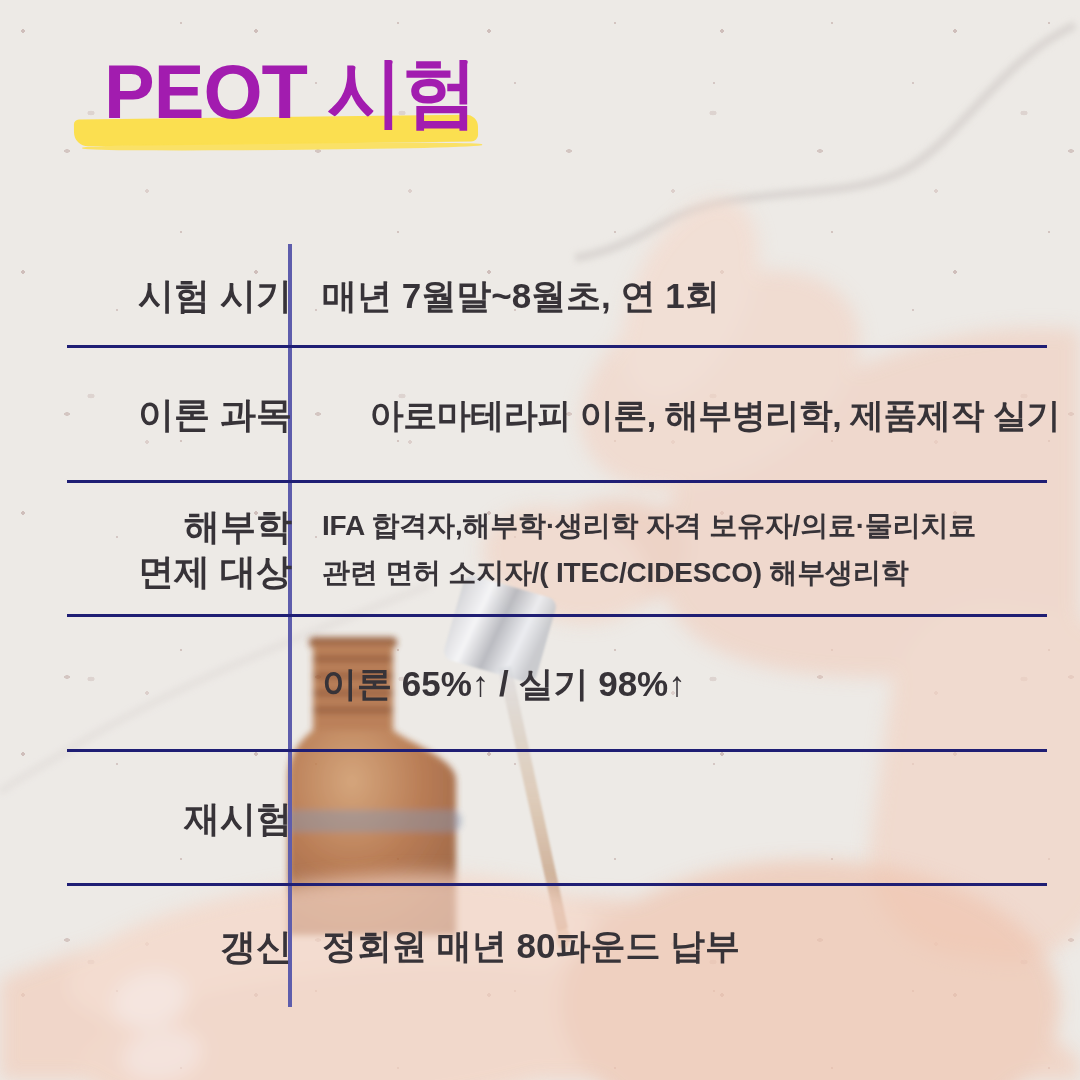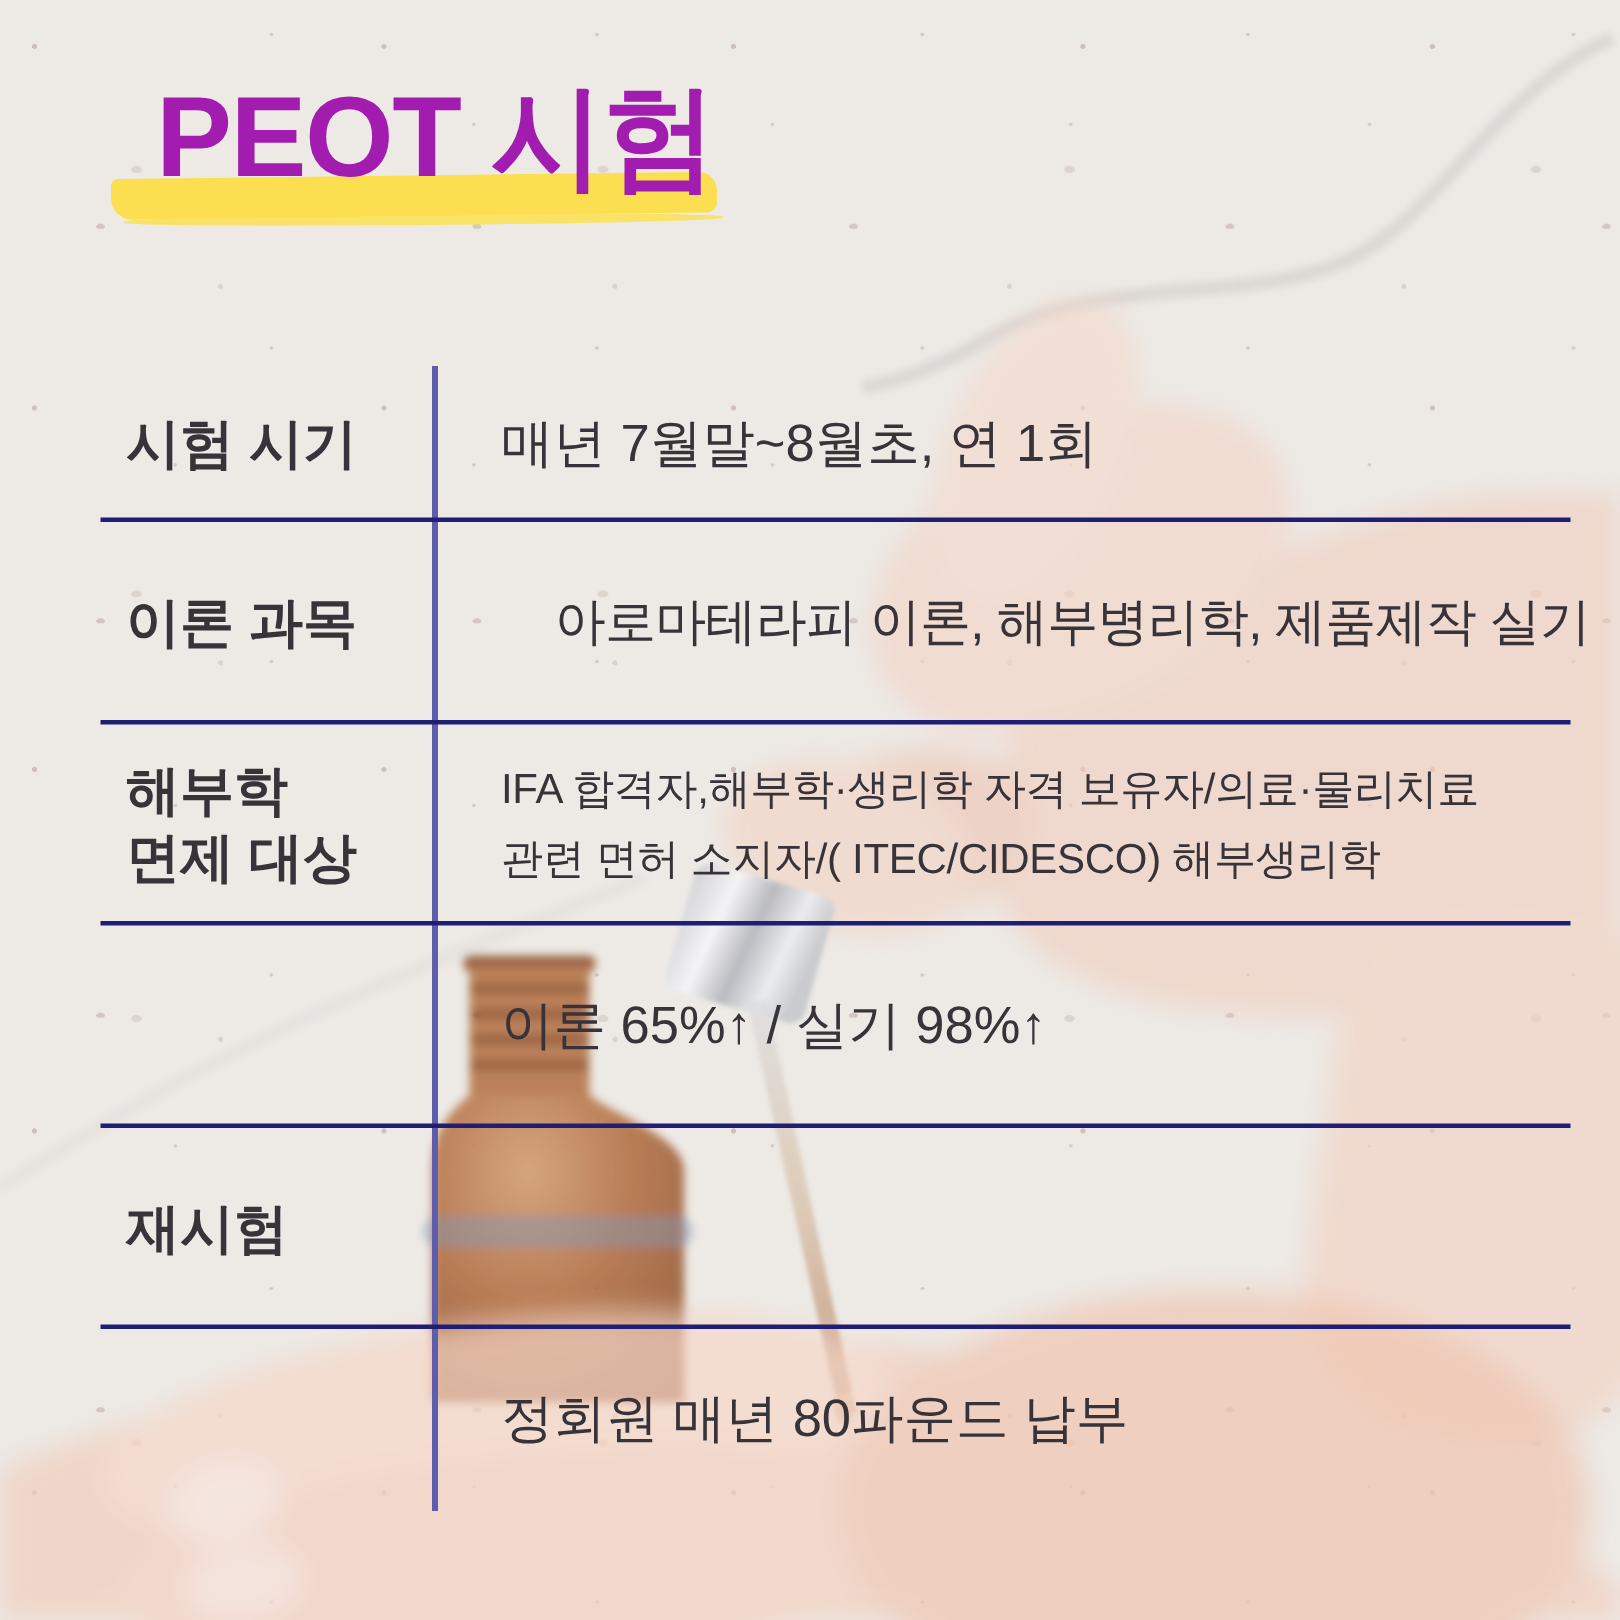--- a/index.html
+++ b/index.html
@@ -44,26 +44,26 @@
   }
   .vline {
     position:absolute; left:288px; top:244px; width:4px; height:763px; z-index:4;
     background:#5e5dac;
   }
   
   .row { position:absolute; left:0; width:1080px; display:flex; align-items:center; z-index:6; }
   .cell { color:#373338; }
   .cell .line { display:block; }
   .cell-label {
-    position:absolute; left:84px; width:220px; text-align:left;
+    position:absolute; left:72px; width:220px; text-align:right;
     font-size:36px; font-weight:700; line-height:45px;
   }
   .cell-value {
-    position:absolute; left:334px; right:20px;
-    font-size:35px; font-weight:400; line-height:46px; white-space:nowrap;
+    position:absolute; left:322px; right:20px;
+    font-size:35px; font-weight:700; line-height:46px; white-space:nowrap;
   }
   .cell-value.tight { font-size:34px; letter-spacing:-0.5px;text-align:right; }
   .cell-value.small { font-size:28px; line-height:47px; letter-spacing:-0.2px; }
 </style>
 </head>
 <body>
 
 <div class="speckles"></div>
 
 <div class="photo-layer">
@@ -182,16 +182,19 @@
   </div>
 </div>
 
 <div class="row" style="top:751px;height:134px">
   <div class="cell cell-label">
     <span class="line">재시험</span>
   </div>
 </div>
 
 <div class="row" style="top:885px;height:122px">
+  <div class="cell cell-label">
+    <span class="line">갱신</span>
+  </div>
   <div class="cell cell-value">
     <span class="line">정회원 매년 80파운드 납부</span>
   </div>
 </div>
 
 </body></html>

